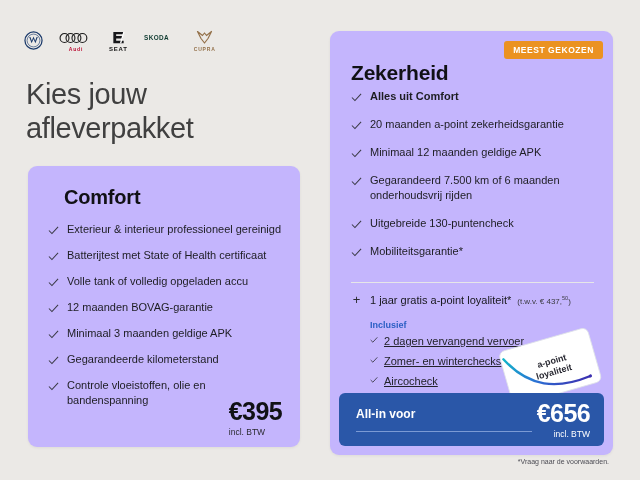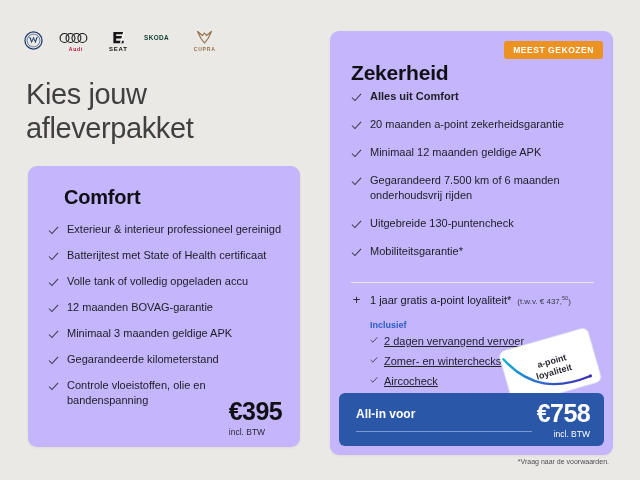--- a/index.html
+++ b/index.html
@@ -536,21 +536,21 @@
         <circle cx="96" cy="64" r="1.6" fill="#3b2fb0"></circle>
         <text x="48" y="42" font-family="Liberation Sans, sans-serif" font-size="9" font-weight="700" fill="#2a2a33">a-point</text>
         <text x="44" y="53" font-family="Liberation Sans, sans-serif" font-size="9" font-weight="700" fill="#2a2a33">loyaliteit</text>
       </g>
     </svg>
 
     <div class="bluebar">
       <div class="allin">All-in voor</div>
       <div class="blueline"></div>
       <div class="price-zeker">
-        <div class="price-big">€758</div>
+        <div class="price-big">€656</div>
         <div class="price-note">incl. BTW</div>
       </div>
     </div>
 
   </div>
 
   <div class="footnote">*Vraag naar de voorwaarden.</div>
 
 </div>
 

